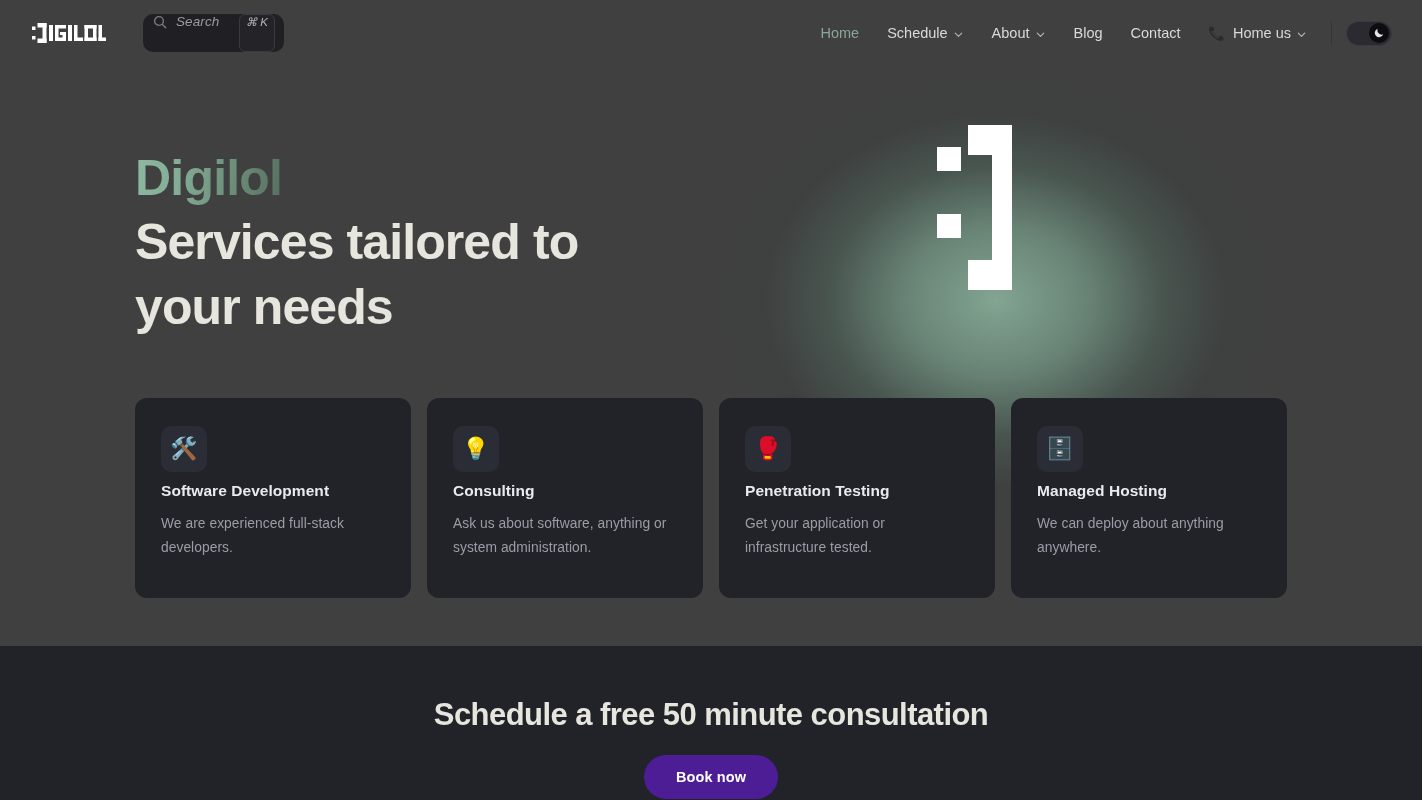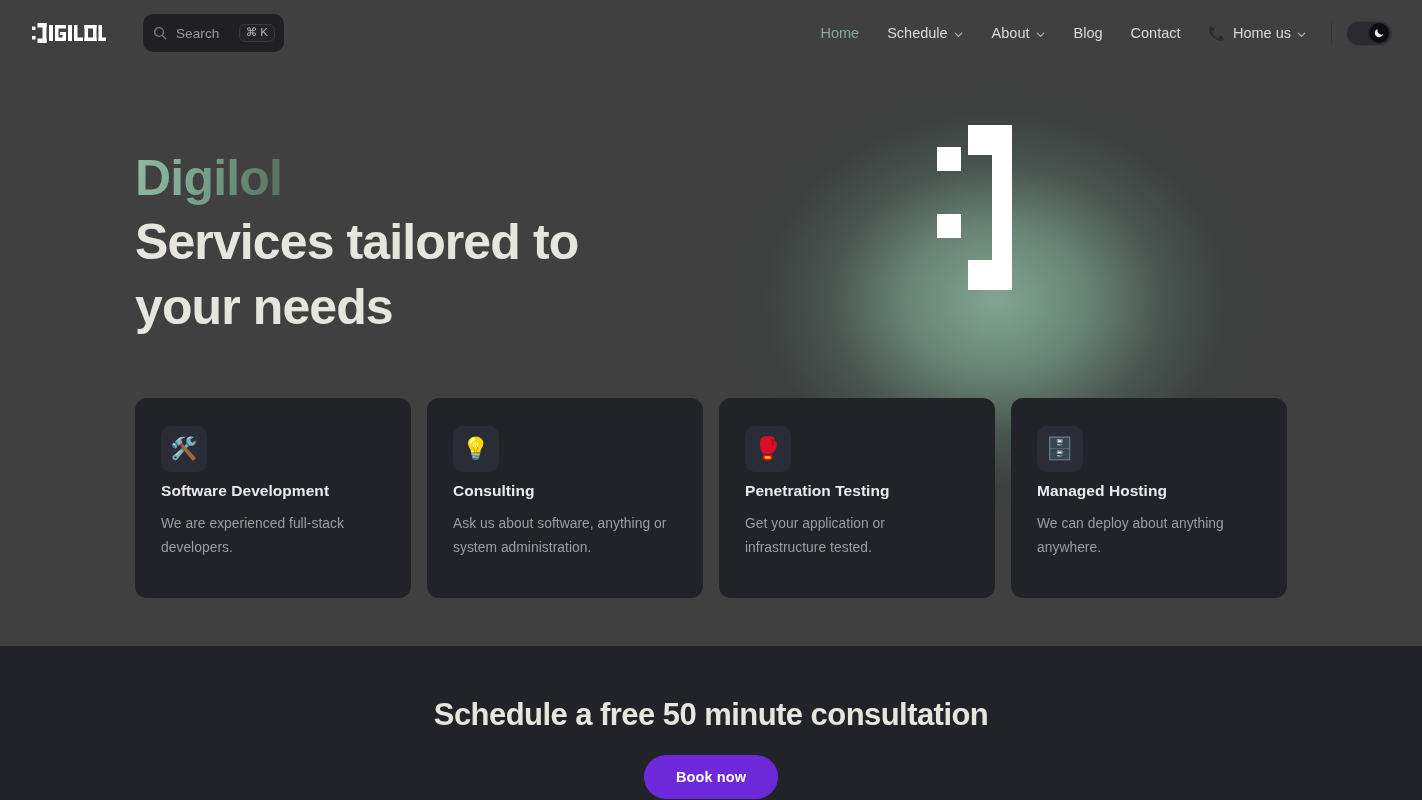--- a/index.html
+++ b/index.html
@@ -18,22 +18,23 @@
   .logo{
     position:absolute; left:32px; top:21px;
     width:74px; height:24px;
   }
   .logo svg{ display:block; }
 
   .searchbox{
     position:absolute; left:143px; top:14px;
     width:141px; height:38px;
     background:#202024; border-radius:10px;
-    display:flex; align-items:center; padding:0 9px;
+    display:flex; padding:0 9px;
     cursor:text;
+    font-style:italic;
   }
   .search-ico{ width:16px;height:16px;flex:0 0 16px;margin-right:8px;opacity:.55; }
   .search-ph{ font-size:13.5px; color:#9a9aa2; letter-spacing:.1px; flex:1; }
   .kbd{
     font-size:11.5px; color:#b4b4bc; border:1px solid #3a3a42;
     border-radius:6px; padding:2px 6px 3px; line-height:1;
     background:#242428; white-space:nowrap;
   }
 
   .nav{
@@ -123,21 +124,21 @@
   .cta{
     position:absolute; left:0; top:646px; width:1422px; height:154px;
     background:#212329;
     display:flex; flex-direction:column; align-items:center;
   }
   .cta-title{
     margin-top:52px; font-size:31px; font-weight:700;
     color:#e6e6de; letter-spacing:-.55px; line-height:1.1;
   }
   .cta-btn{
-    margin-top:23px; background:#6d28d9; color:#ffffff;
+    margin-top:23px; background:#4c1d95; color:#ffffff;
     font-size:14.5px; font-weight:700; letter-spacing:.1px;
     border:none; border-radius:22px; padding:14px 32px;
     cursor:pointer; font-family:"Liberation Sans", sans-serif;
   }
 </style>
 </head>
 <body>
 
 <div class="hero">
   <div class="glow"></div>

